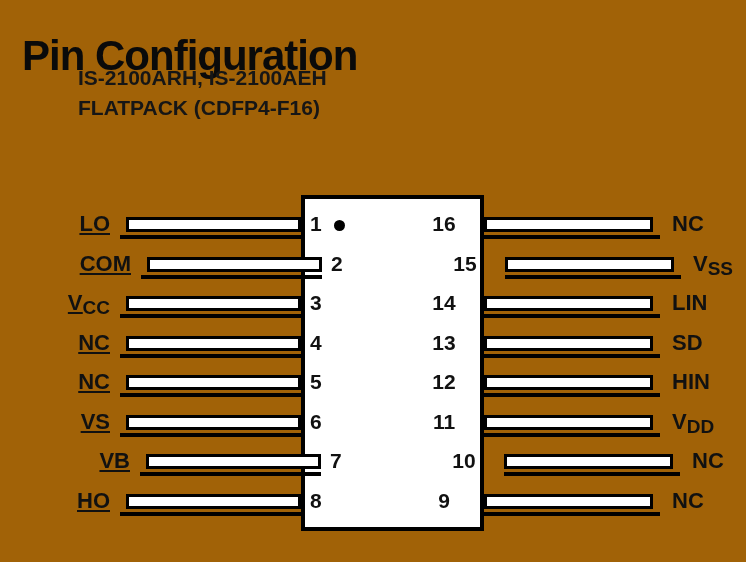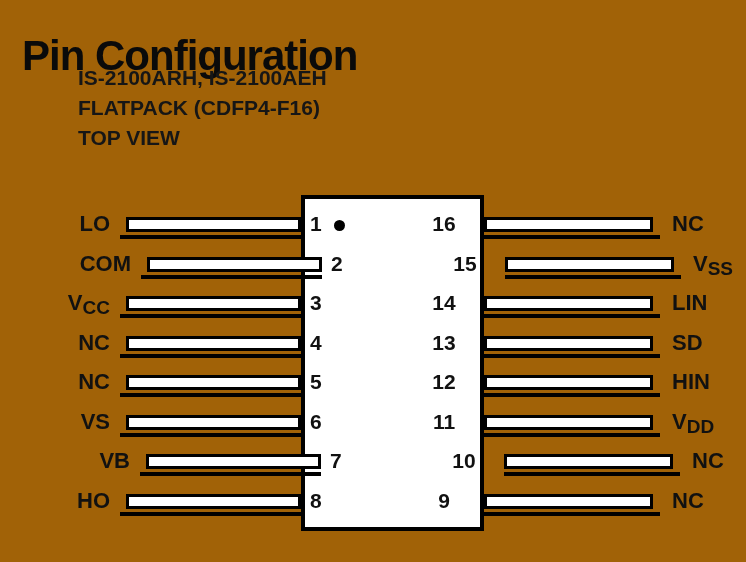--- a/index.html
+++ b/index.html
@@ -23,21 +23,21 @@
     position:absolute;left:301px;top:195px;width:183px;height:336px;
     border:4px solid #000;background:#fff;box-sizing:border-box;
   }
   
   #pin-rows{position:absolute;left:0;top:0;width:746px;height:562px;}
   .pin-row{position:absolute;left:0;width:746px;height:24px;}
   .pin-label{
     position:absolute;top:-4px;font-weight:bold;font-size:22px;line-height:22px;
     color:#111;white-space:nowrap;
   }
-  .pin-label.left{left:0;width:110px;text-align:right;}
+  .pin-label.left{left:0;width:110px;text-align:right;text-decoration:underline;}
   .pin-label.right{left:672px;text-align:left;}
   .pin-sub{font-size:19px;position:relative;top:4px;font-weight:bold;}
   .lead-rect{
     position:absolute;top:0;height:15px;border:3px solid #000;
     background:#fff;box-sizing:border-box;
   }
   .lead-rect.left{left:126px;width:175px;}
   .lead-rect.right{left:484px;width:169px;}
   .lead-line{position:absolute;top:18px;height:4px;background:#000;}
   .lead-line.left{left:120px;width:181px;}
@@ -55,21 +55,20 @@
 </head>
 <body>
 
 <div id="screen">
 
   <h1 class="page-title">Pin Configuration</h1>
 
   <div class="subtitle">
     <div>IS-2100ARH, IS-2100AEH</div>
     <div>FLATPACK (CDFP4-F16)</div>
-    <div>TOP VIEW</div>
   </div>
 
   <div class="chip-body"></div>
 
   <div id="pin-rows">
       <div class="pin-row" style="top: 217px;">
     <span class="pin-label left"><span>LO</span><span class="pin-sub"></span></span>
     <span class="lead-rect left"></span>
     <span class="lead-line left"></span>
     <span class="pin-num left">1</span>

